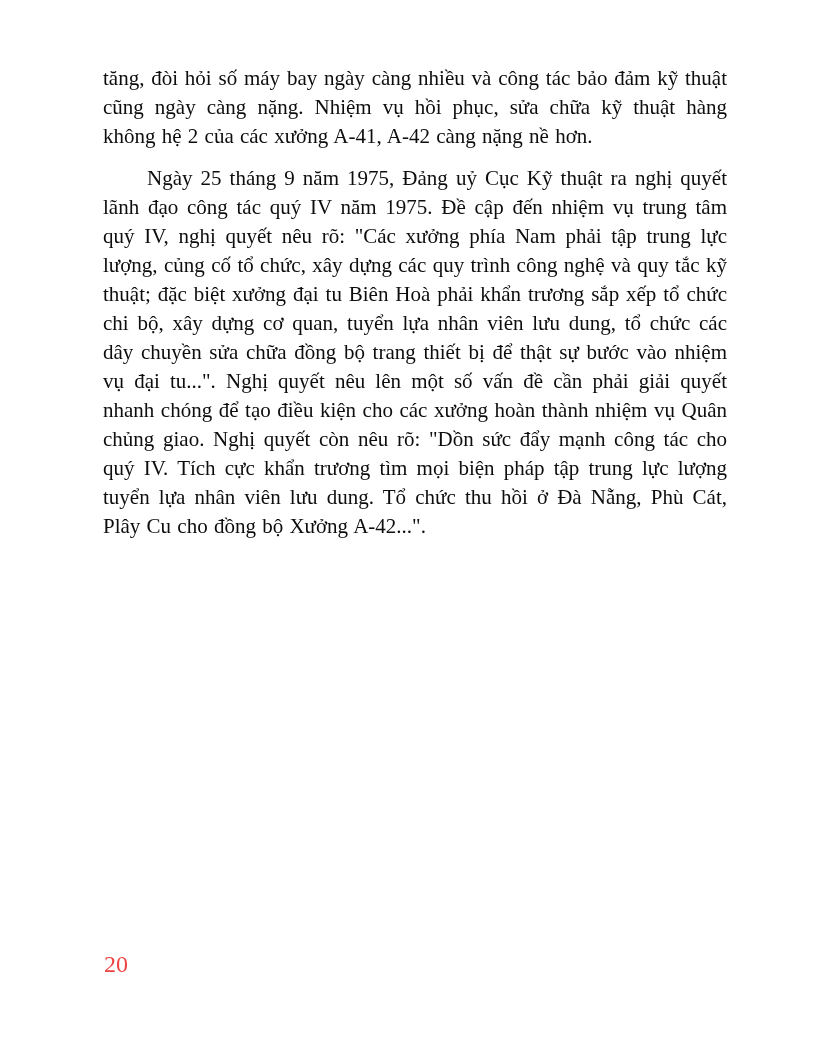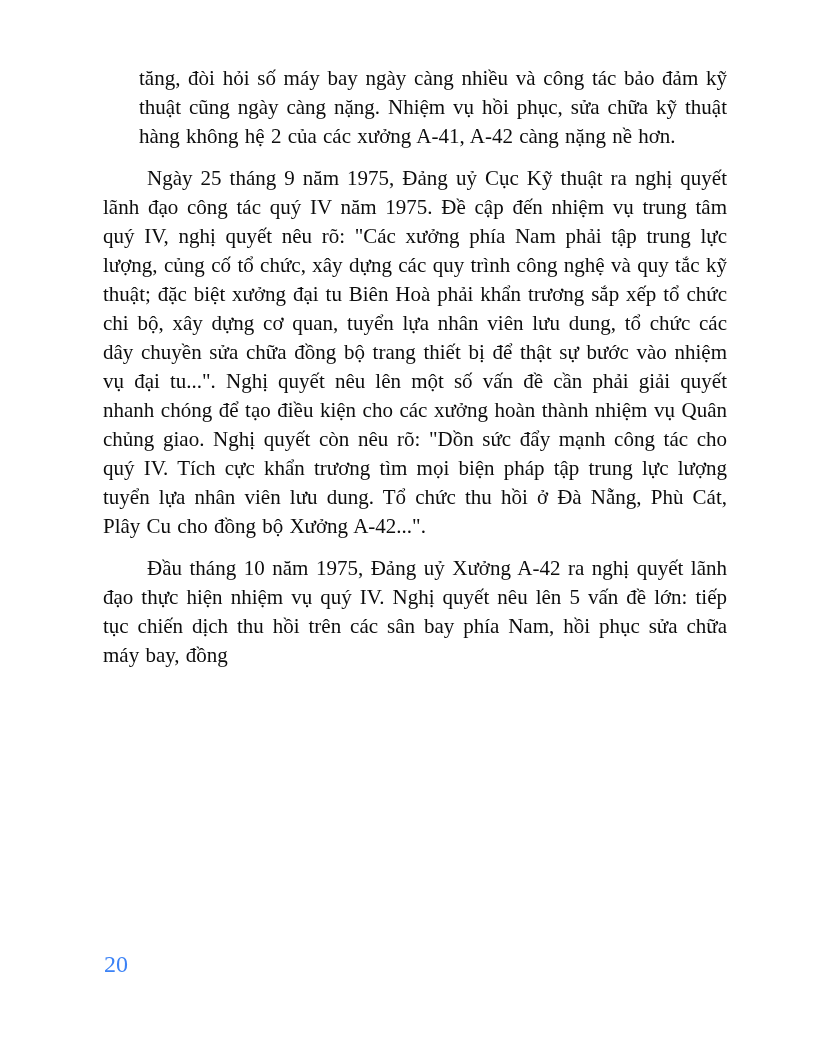--- a/index.html
+++ b/index.html
@@ -29,34 +29,32 @@
   .para {
     margin: 0 0 13px 0;
     font-size: 21px;
     line-height: 29px;
     text-align: justify;
     text-indent: 44px;
     word-spacing: 1px;
   }
   .para.no-indent {
     text-indent: 0;
-    margin-left: 36px;
   }
   .page-number {
     position: absolute;
     left: 104px;
     top: 950px;
     font-size: 24px;
     line-height: 28px;
-    color: #3b82f6;
+    color: #ef4444;
   }
 </style>
 </head>
 <body>
 
 <div class="page">
   <div class="text-block">
     <p class="para no-indent">tăng, đòi hỏi số máy bay ngày càng nhiều và công tác bảo đảm kỹ thuật cũng ngày càng nặng. Nhiệm vụ hồi phục, sửa chữa kỹ thuật hàng không hệ 2 của các xưởng A-41, A-42 càng nặng nề hơn.</p>
     <p class="para">Ngày 25 tháng 9 năm 1975, Đảng uỷ Cục Kỹ thuật ra nghị quyết lãnh đạo công tác quý IV năm 1975. Đề cập đến nhiệm vụ trung tâm quý IV, nghị quyết nêu rõ: "Các xưởng phía Nam phải tập trung lực lượng, củng cố tổ chức, xây dựng các quy trình công nghệ và quy tắc kỹ thuật; đặc biệt xưởng đại tu Biên Hoà phải khẩn trương sắp xếp tổ chức chi bộ, xây dựng cơ quan, tuyển lựa nhân viên lưu dung, tổ chức các dây chuyền sửa chữa đồng bộ trang thiết bị để thật sự bước vào nhiệm vụ đại tu...". Nghị quyết nêu lên một số vấn đề cần phải giải quyết nhanh chóng để tạo điều kiện cho các xưởng hoàn thành nhiệm vụ Quân chủng giao. Nghị quyết còn nêu rõ: "Dồn sức đẩy mạnh công tác cho quý IV. Tích cực khẩn trương tìm mọi biện pháp tập trung lực lượng tuyển lựa nhân viên lưu dung. Tổ chức thu hồi ở Đà Nẵng, Phù Cát, Plây Cu cho đồng bộ Xưởng A-42...".</p>
-    <p class="para">Đầu tháng 10 năm 1975, Đảng uỷ Xưởng A-42 ra nghị quyết lãnh đạo thực hiện nhiệm vụ quý IV. Nghị quyết nêu lên 5 vấn đề lớn: tiếp tục chiến dịch thu hồi trên các sân bay phía Nam, hồi phục sửa chữa máy bay, đồng</p>
   </div>
   <div class="page-number">20</div>
 </div>
 
 </body></html>

